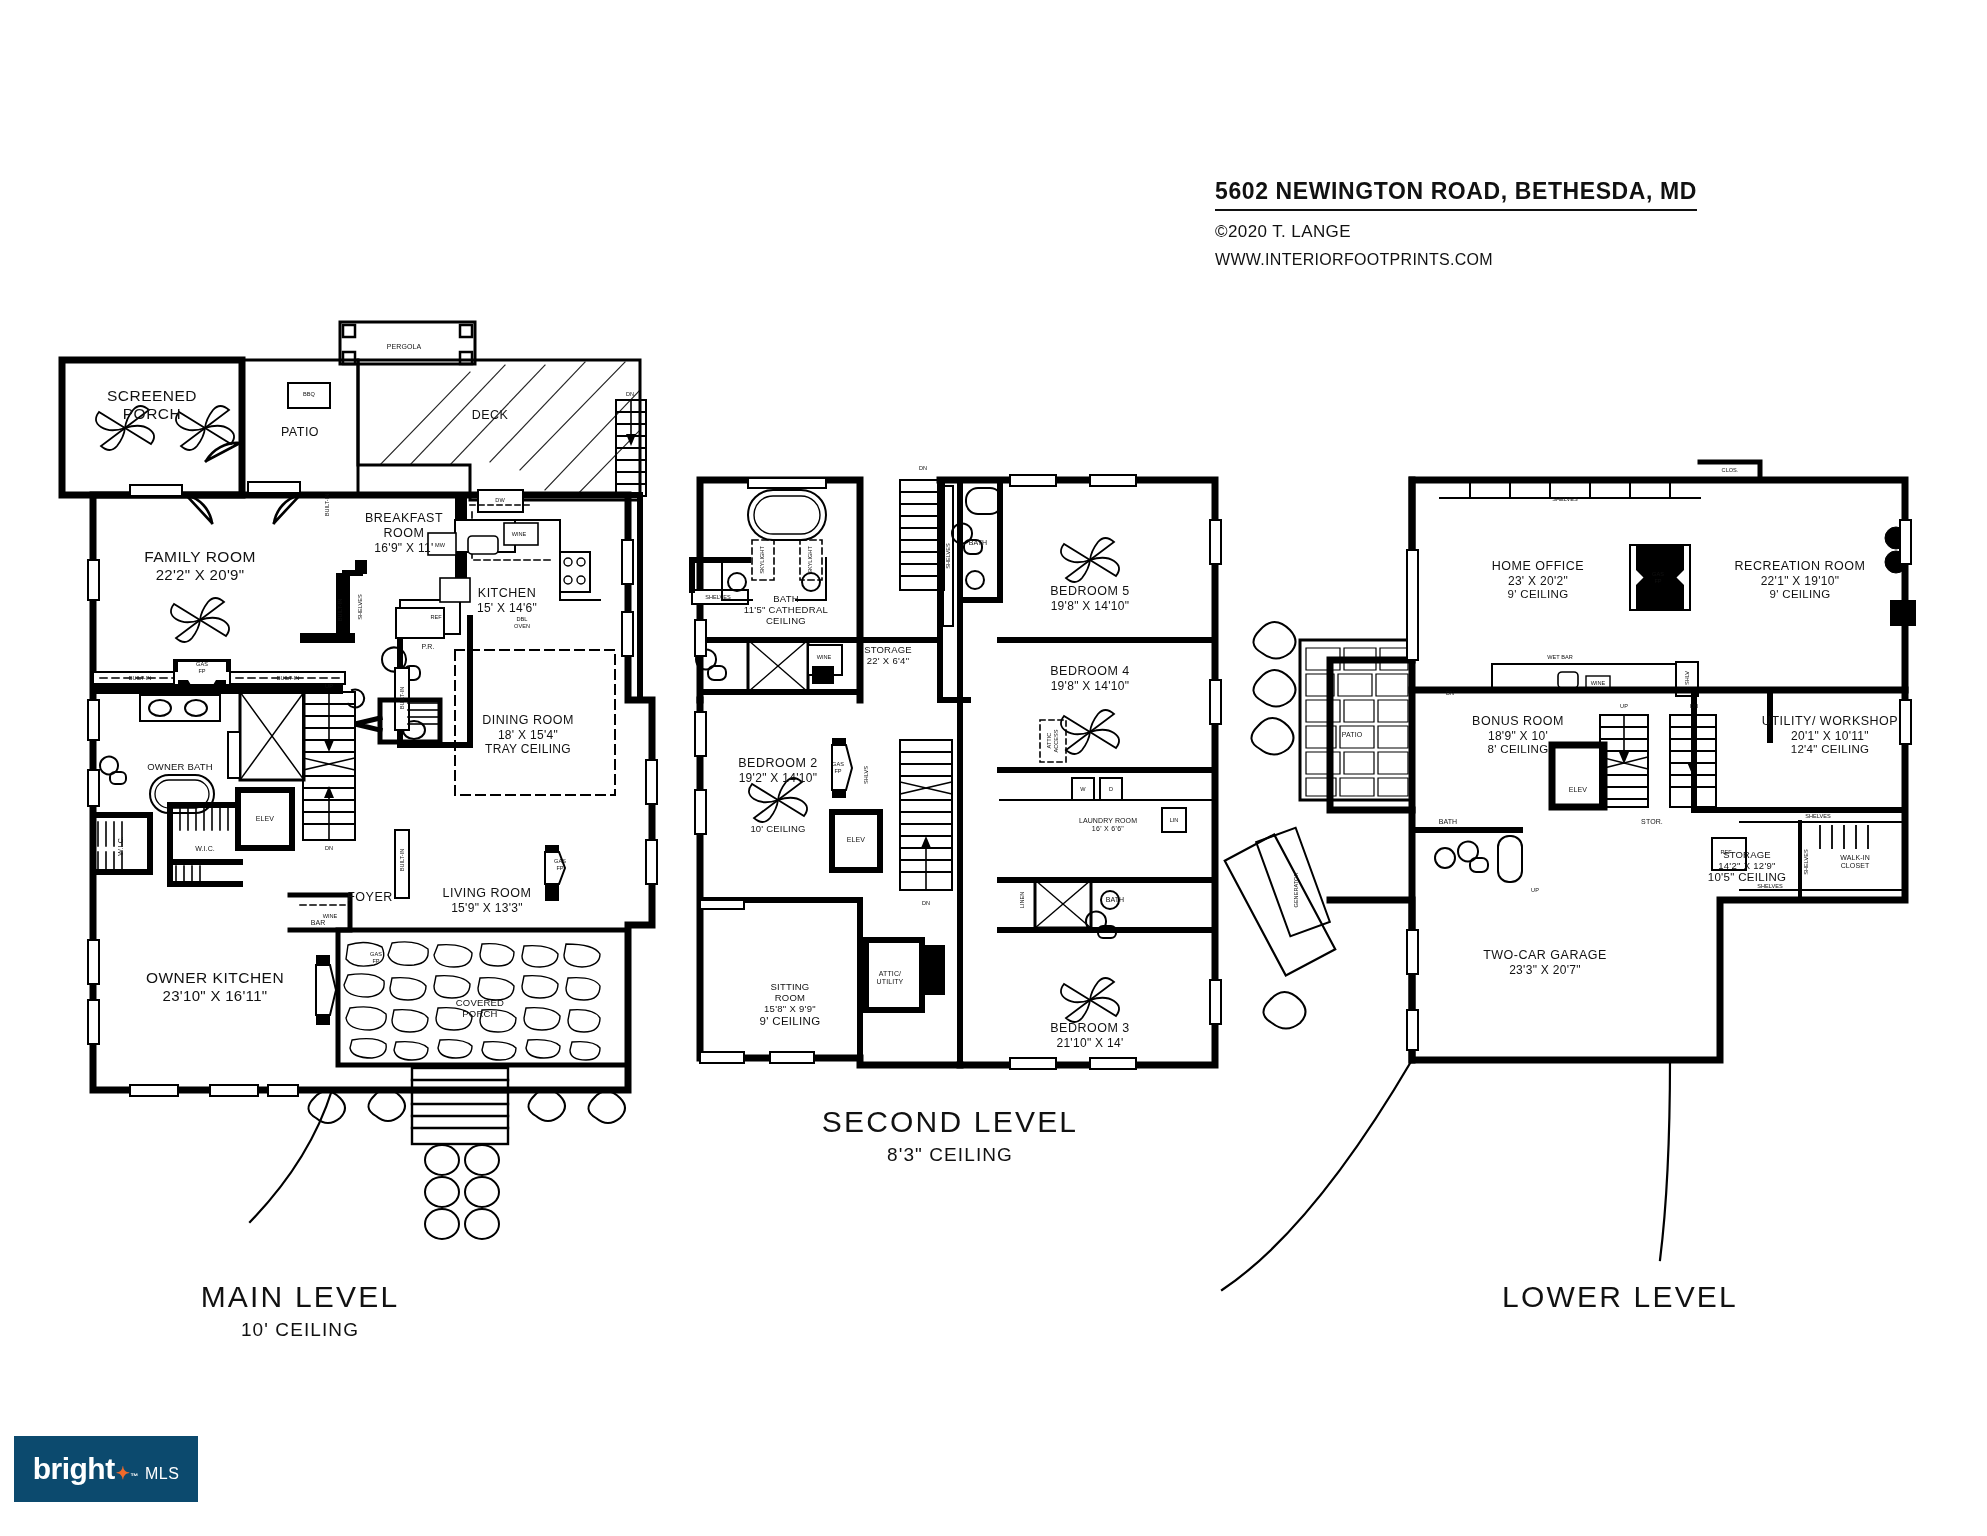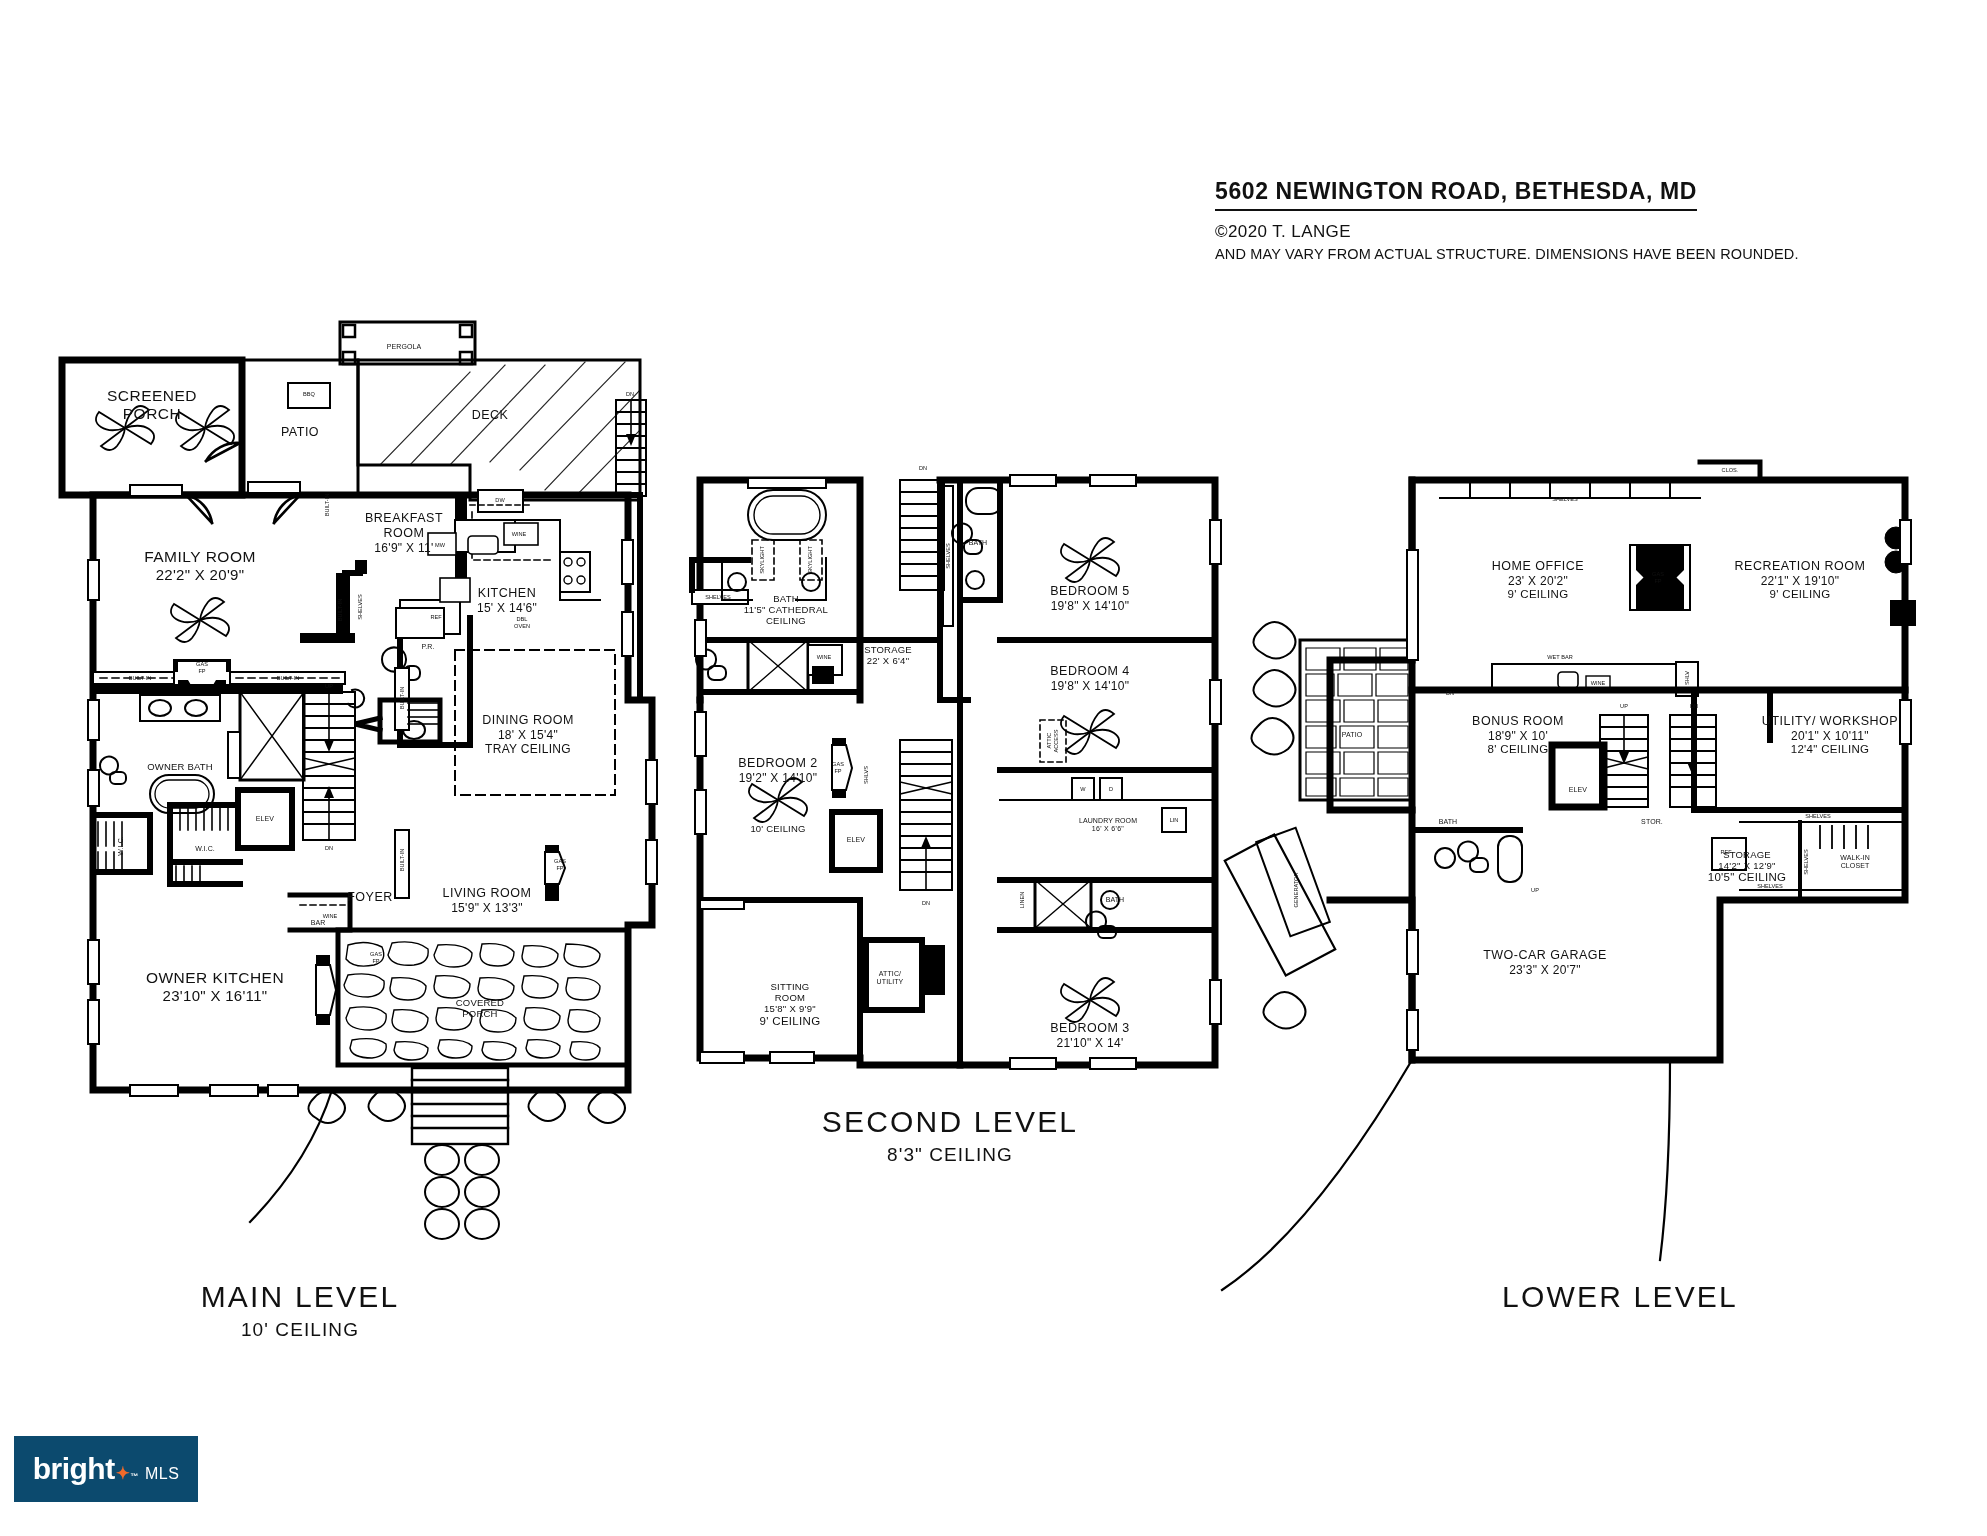--- a/index.html
+++ b/index.html
@@ -588,21 +588,21 @@
         <rect x="1407" y="1010" width="11" height="40"></rect>
       </g>
     </g>
 
     </g>
   </svg>
 
   <div class="hdr">
     <div class="addr">5602 NEWINGTON ROAD, BETHESDA, MD</div>
     <div class="cpy">©2020 T. LANGE</div>
-    <div class="dis" style="margin-top:2px">AND MAY VARY FROM ACTUAL STRUCTURE. DIMENSIONS HAVE BEEN ROUNDED.</div>
+    <div class="web">WWW.INTERIORFOOTPRINTS.COM</div>
   </div>
 
   <div class="rm" style="left:152px;top:405px">
     <div class="n">SCREENED</div>
     <div class="n">PORCH</div>
   </div>
   <div class="rm sm" style="left:300px;top:432px">
     <div class="n">PATIO</div>
   </div>
   <div class="rm tiny" style="left:404px;top:347px">

